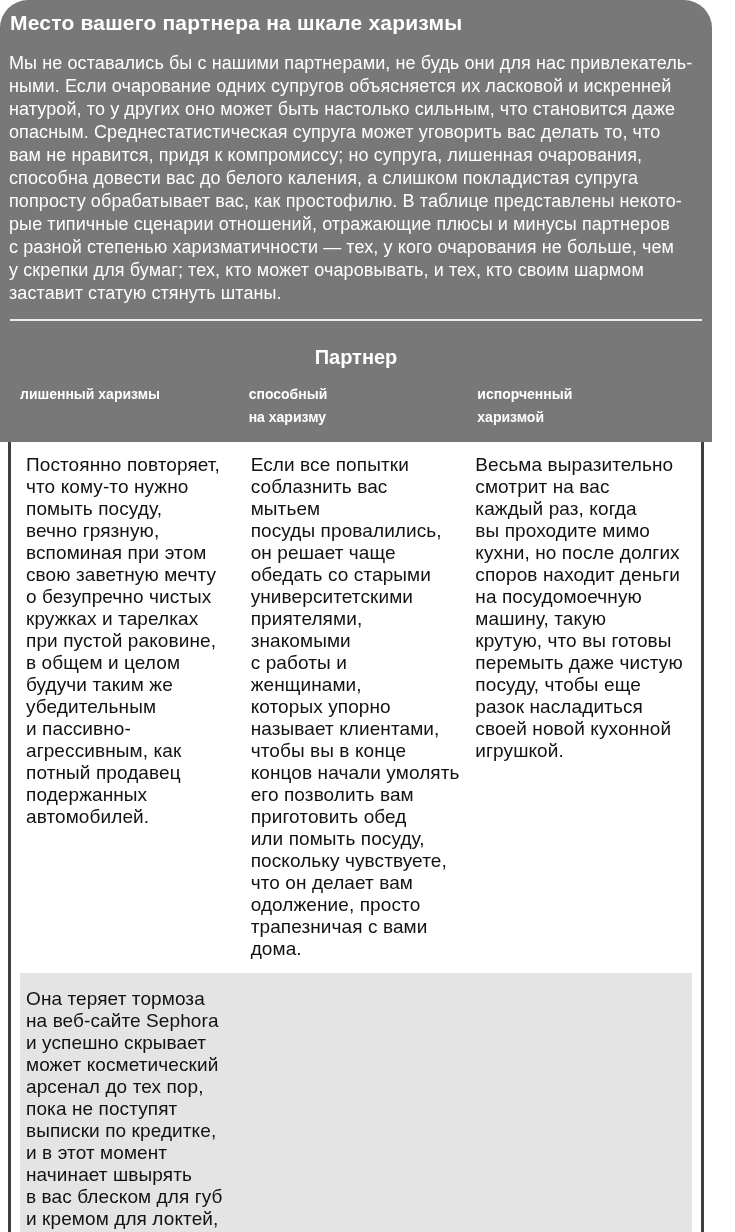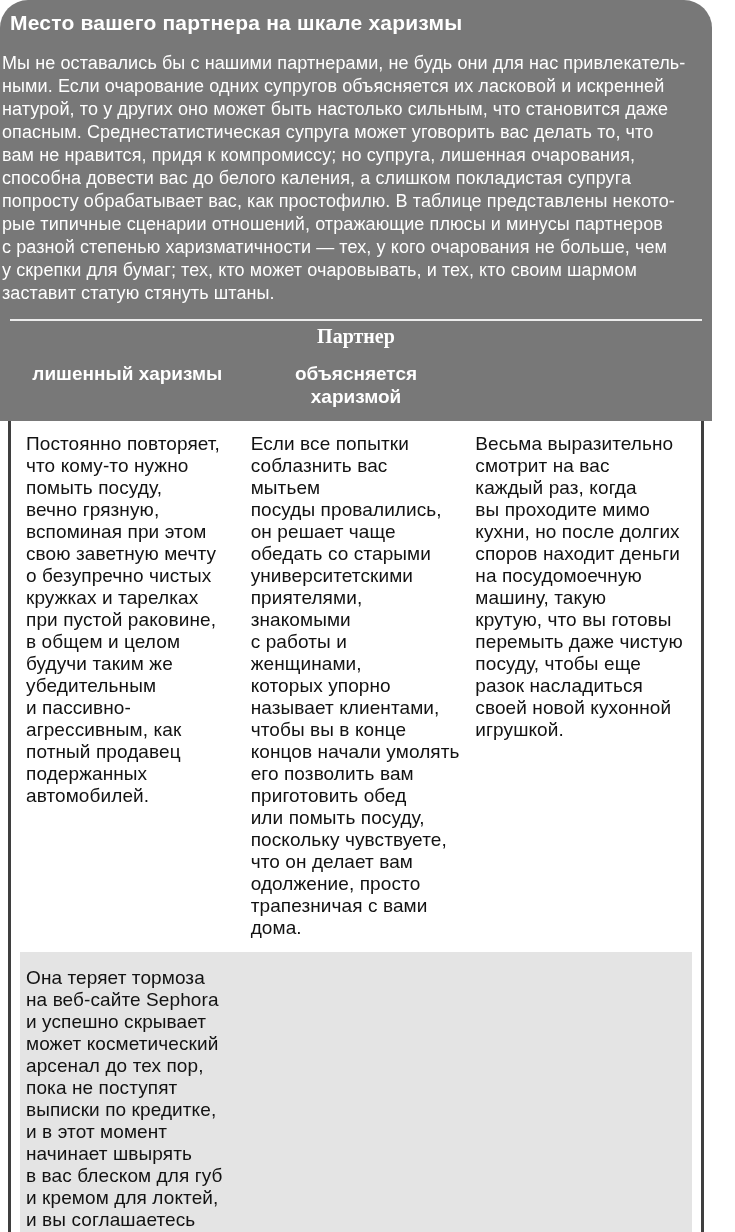--- a/index.html
+++ b/index.html
@@ -28,48 +28,46 @@
   }
   .section-title{
     font-size:21px;
     line-height:24px;
     font-weight:bold;
     padding:0 10px;
     letter-spacing:.2px;
   }
   .intro-text{
     margin-top:17px;
-    padding:0 8px 0 2px;
+    padding:0 8px 0 9px;
     font-size:18px;
     line-height:23px;
     white-space:pre-line;
     letter-spacing:.1px;
   }
   .header-divider{
     border:0;
     border-top:2px solid var(--divider);
     margin:14px 10px 0 10px;
   }
   .table-title{
-    margin-top:4px;
+    margin-top:25px;
     text-align:center;
     font-weight:bold;
     font-size:20px;
     line-height:23px;
-    font-family:Liberation Serif, serif;
   }
   .col-headers{
     display:grid;
     grid-template-columns:repeat(3,1fr);
     column-gap:14px;
     padding:14px 20px 13px 20px;
     font-weight:bold;
-    font-size:19px;
+    font-size:14px;
     line-height:23px;
-    text-align:center;
   }
   .col-header{white-space:pre-line;}
   
   .table-body{
     margin:0 8px;
     background:#ffffff;
     border:3px solid var(--frame-border);
     border-top:0;
     border-radius:0 0 28px 28px;
     padding:12px 0 16px 0;
@@ -111,21 +109,23 @@
 с разной степенью харизматичности — тех, у кого очарования не больше, чем
 у скрепки для бумаг; тех, кто может очаровывать, и тех, кто своим шармом
 заставит статую стянуть штаны.</p>
 
     <hr class="header-divider">
 
     <div class="table-title">Партнер</div>
 
     <div class="col-headers">
       <div class="col-header">лишенный харизмы</div>
-      <div class="col-header">объясняется
+      <div class="col-header">способный
+на харизму</div>
+      <div class="col-header">испорченный
 харизмой</div>
     </div>
   </header>
 
   <div class="table-body">
 
     <div class="row row-1">
       <div class="cell">Постоянно повторяет,
 что кому-то нужно
 помыть посуду,

